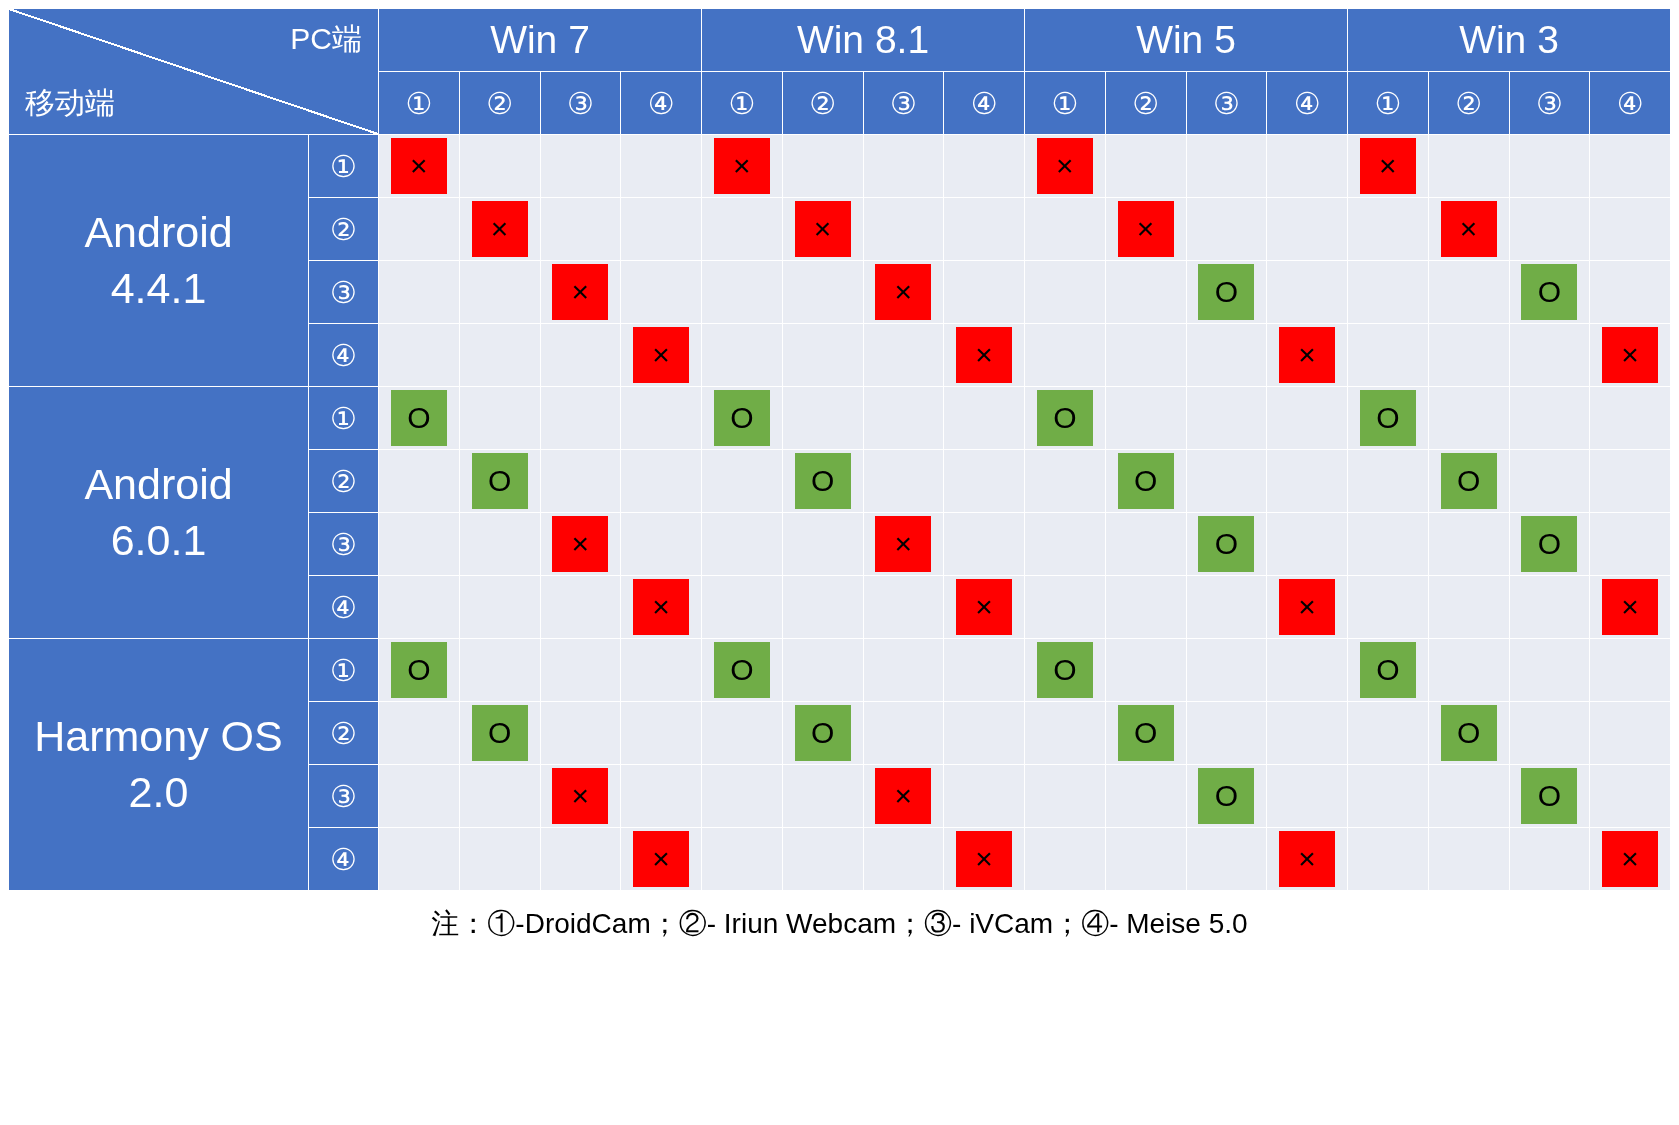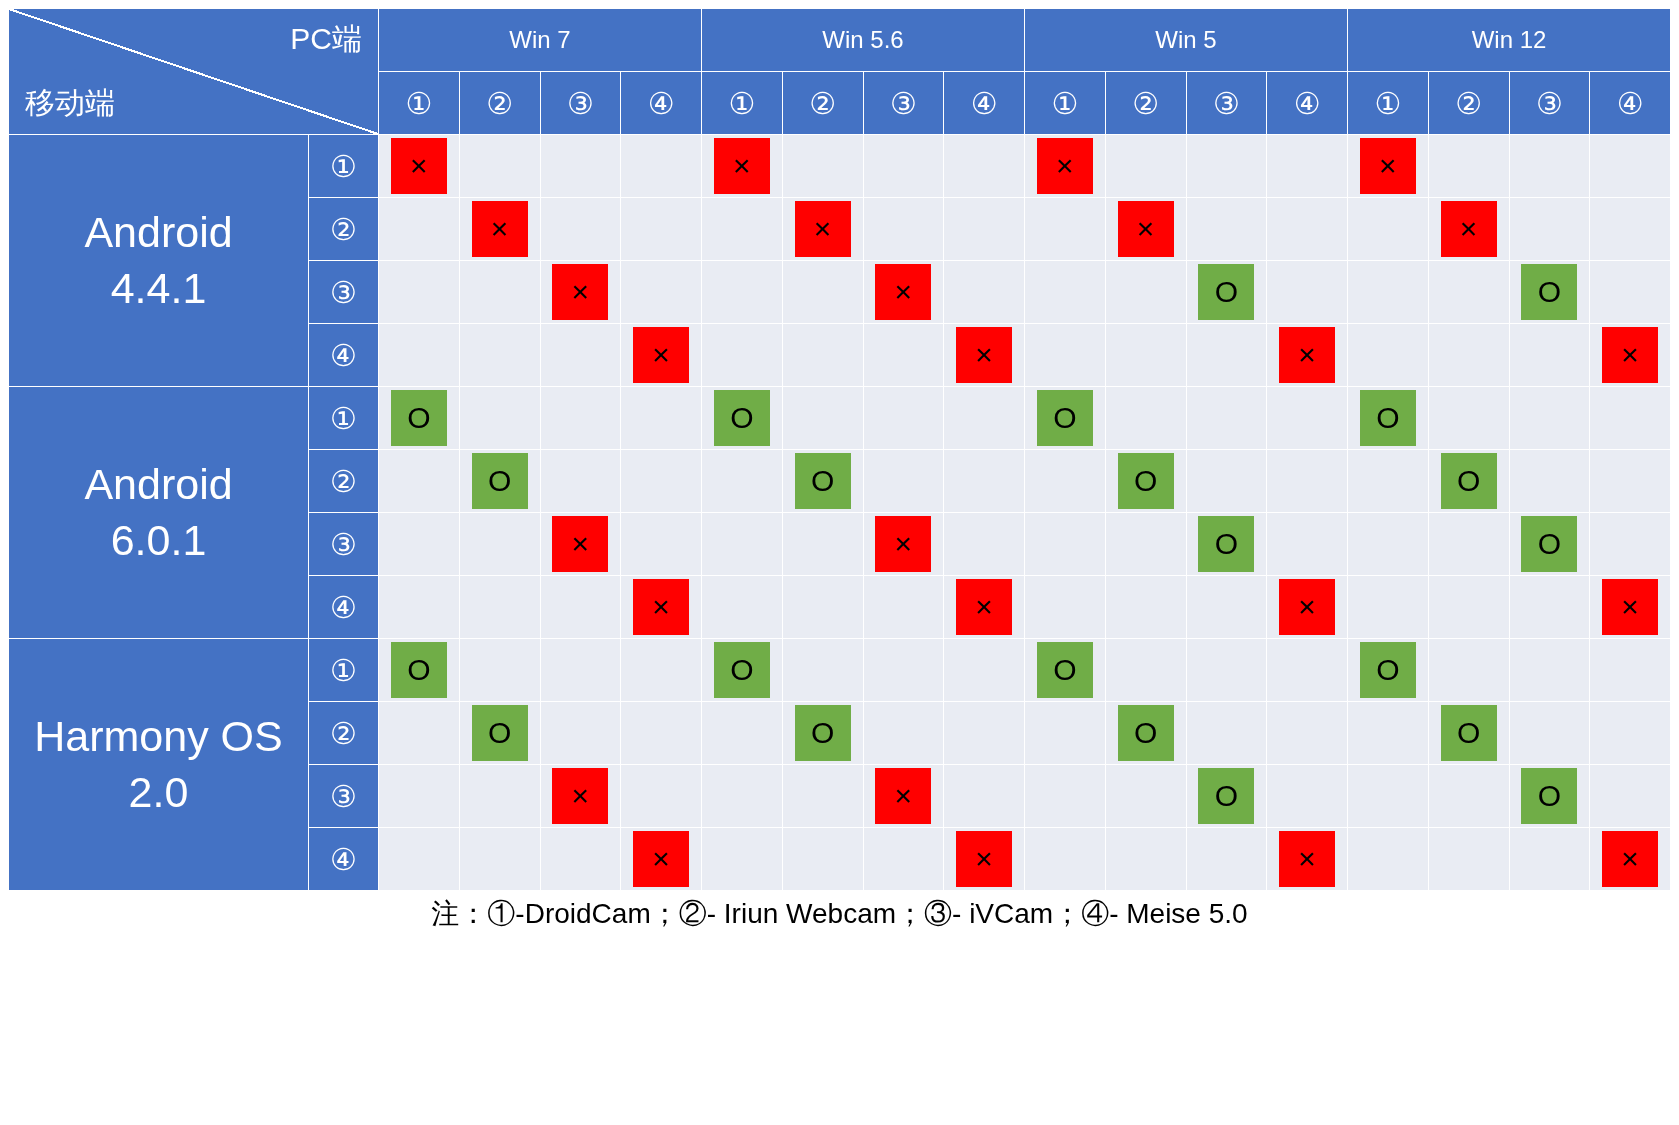--- a/index.html
+++ b/index.html
@@ -52,21 +52,21 @@
     top: 10px;
     font-size: 30px;
   }
   .diag .bot {
     position: absolute;
     left: 16px;
     bottom: 10px;
     font-size: 30px;
   }
   .pc-main {
-    font-size: 24px;
+    font-size: 39px;
     height: 48px;
   }
   .pc-sub {
     font-size: 30px;
     height: 50px;
   }
   .mob-main {
     font-size: 43px;
     line-height: 1.3;
   }
@@ -85,21 +85,21 @@
     justify-content: center;
     font-size: 30px;
     color: #000;
   }
   .sq.fail { background: #FF0000; }
   .sq.pass { background: #70AD47; }
   .footnote {
     font-size: 28px;
     color: #000;
     text-align: center;
-    padding: 4px 0 4px 0;
+    padding: 14px 0 4px 0;
     background: #fff;
   }
   .col-mob-main { width: 300px; }
   .col-mob-sub { width: 70px; }
 </style>
 </head>
 <body>
 
 <div class="wrap">
   <table class="tbl">
@@ -108,23 +108,23 @@
       <col class="col-mob-sub">
       <col span="16">
     </colgroup>
     <thead id="thead">
         <tr>
           <th class="diag" colspan="2" rowspan="2">
             <span class="top">PC端</span>
             <span class="bot">移动端</span>
           </th>
           <th class="hdr-blue pc-main" colspan="4">Win 7</th>
-          <th class="hdr-blue pc-main" colspan="4">Win 5.6</th>
+          <th class="hdr-blue pc-main" colspan="4">Win 8.1</th>
           <th class="hdr-blue pc-main" colspan="4">Win 5</th>
-          <th class="hdr-blue pc-main" colspan="4">Win 12</th>
+          <th class="hdr-blue pc-main" colspan="4">Win 3</th>
         </tr>
         <tr>
           <th class="hdr-blue pc-sub">①</th>
           <th class="hdr-blue pc-sub">②</th>
           <th class="hdr-blue pc-sub">③</th>
           <th class="hdr-blue pc-sub">④</th>
           <th class="hdr-blue pc-sub">①</th>
           <th class="hdr-blue pc-sub">②</th>
           <th class="hdr-blue pc-sub">③</th>
           <th class="hdr-blue pc-sub">④</th>

